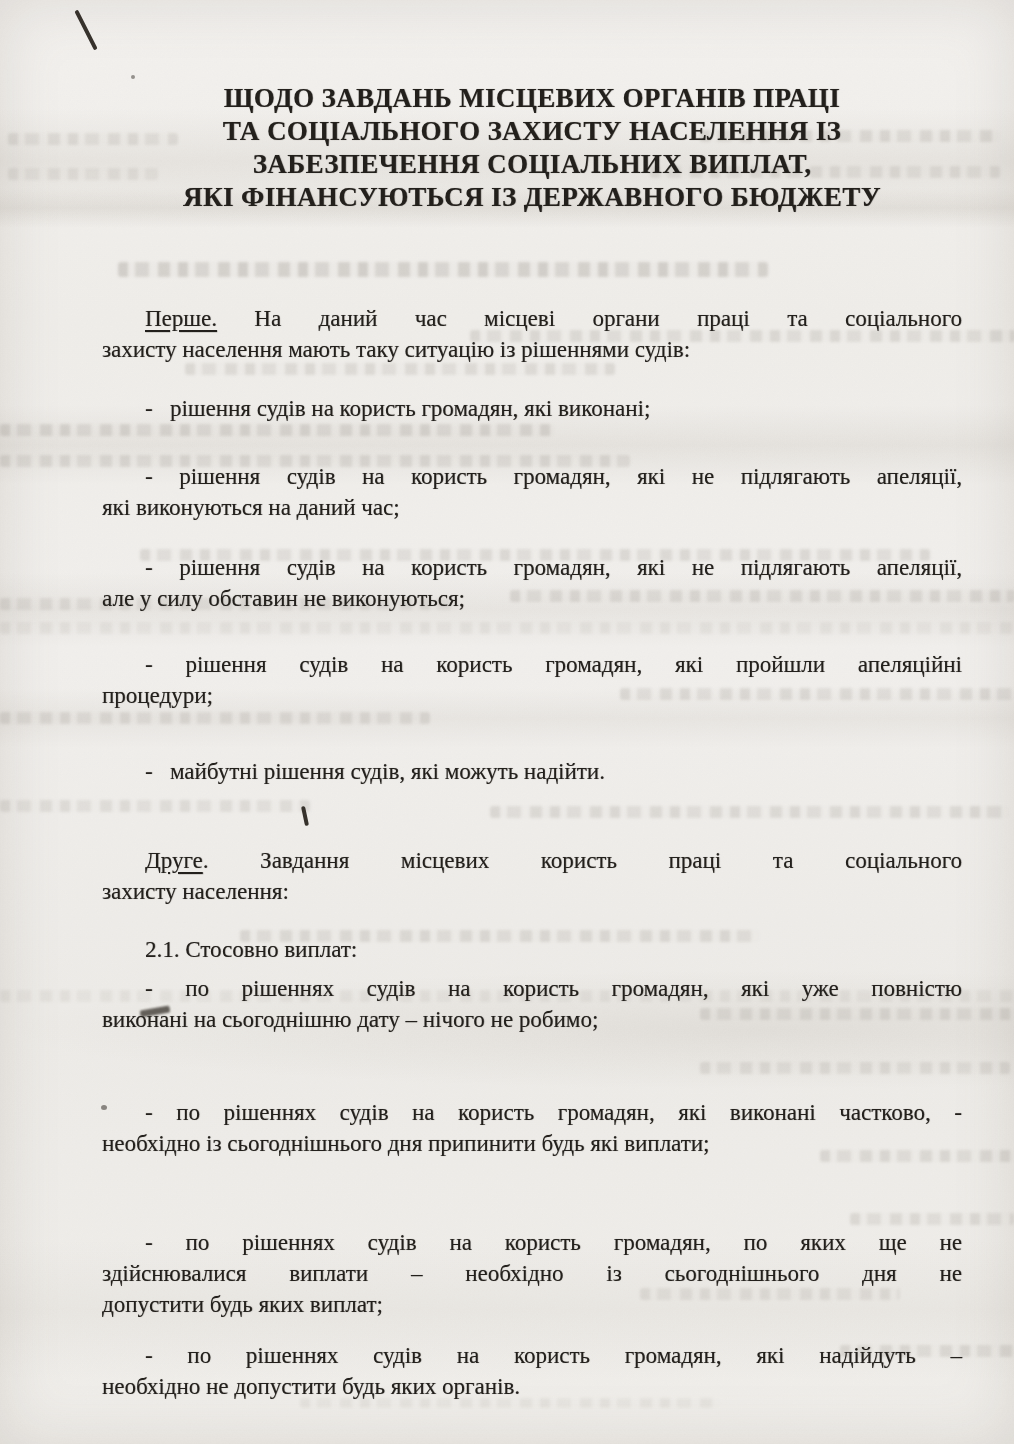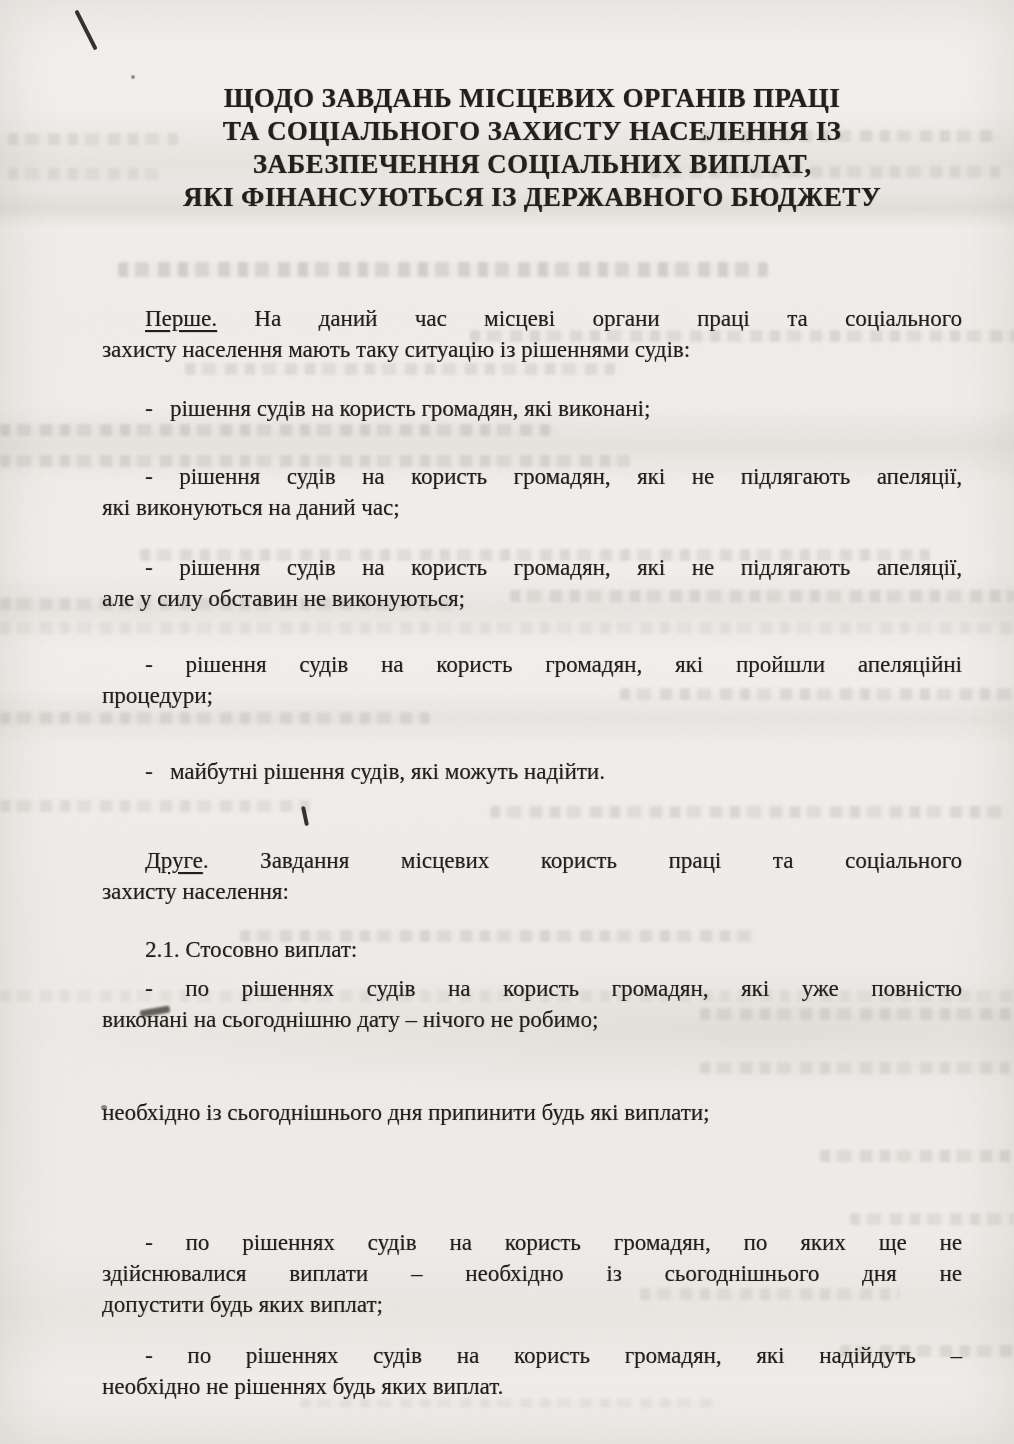--- a/index.html
+++ b/index.html
@@ -139,32 +139,33 @@
   <p class="block" style="top:934px;">
     <span class="line ind">2.1. Стосовно виплат:</span>
   </p>
 
   <p class="block" style="top:973px;">
     <span class="line j ind">- по рішеннях судів на користь громадян, які уже повністю</span>
     <span class="line">виконані на сьогоднішню дату – нічого не робимо;</span>
   </p>
 
   <p class="block" style="top:1097px;">
+    <span class="line j ind">- по рішеннях судів на користь громадян, які виконані частково, -</span>
     <span class="line">необхідно із сьогоднішнього дня припинити будь які виплати;</span>
   </p>
 
   <p class="block" style="top:1192px;margin-top:35px;">
     <span class="line j ind">- по рішеннях судів на користь громадян, по яких ще не</span>
     <span class="line j">здійснювалися виплати – необхідно із сьогоднішнього дня не</span>
     <span class="line">допустити будь яких виплат;</span>
   </p>
 
   <p class="block" style="top:1340px;">
     <span class="line j ind">- по рішеннях судів на користь громадян, які надійдуть –</span>
-    <span class="line">необхідно не рішеннях будь яких виплат.</span>
+    <span class="line">необхідно не допустити будь яких органів.</span>
   </p>
 
   <svg class="noise" xmlns="http://www.w3.org/2000/svg">
     <filter id="grain">
       <feTurbulence type="fractalNoise" baseFrequency="0.8" numOctaves="2" stitchTiles="stitch"></feTurbulence>
       <feColorMatrix type="saturate" values="0"></feColorMatrix>
       <feComponentTransfer>
           <feFuncA type="linear" slope="0.07"></feFuncA>
         </feComponentTransfer>
     </filter>

